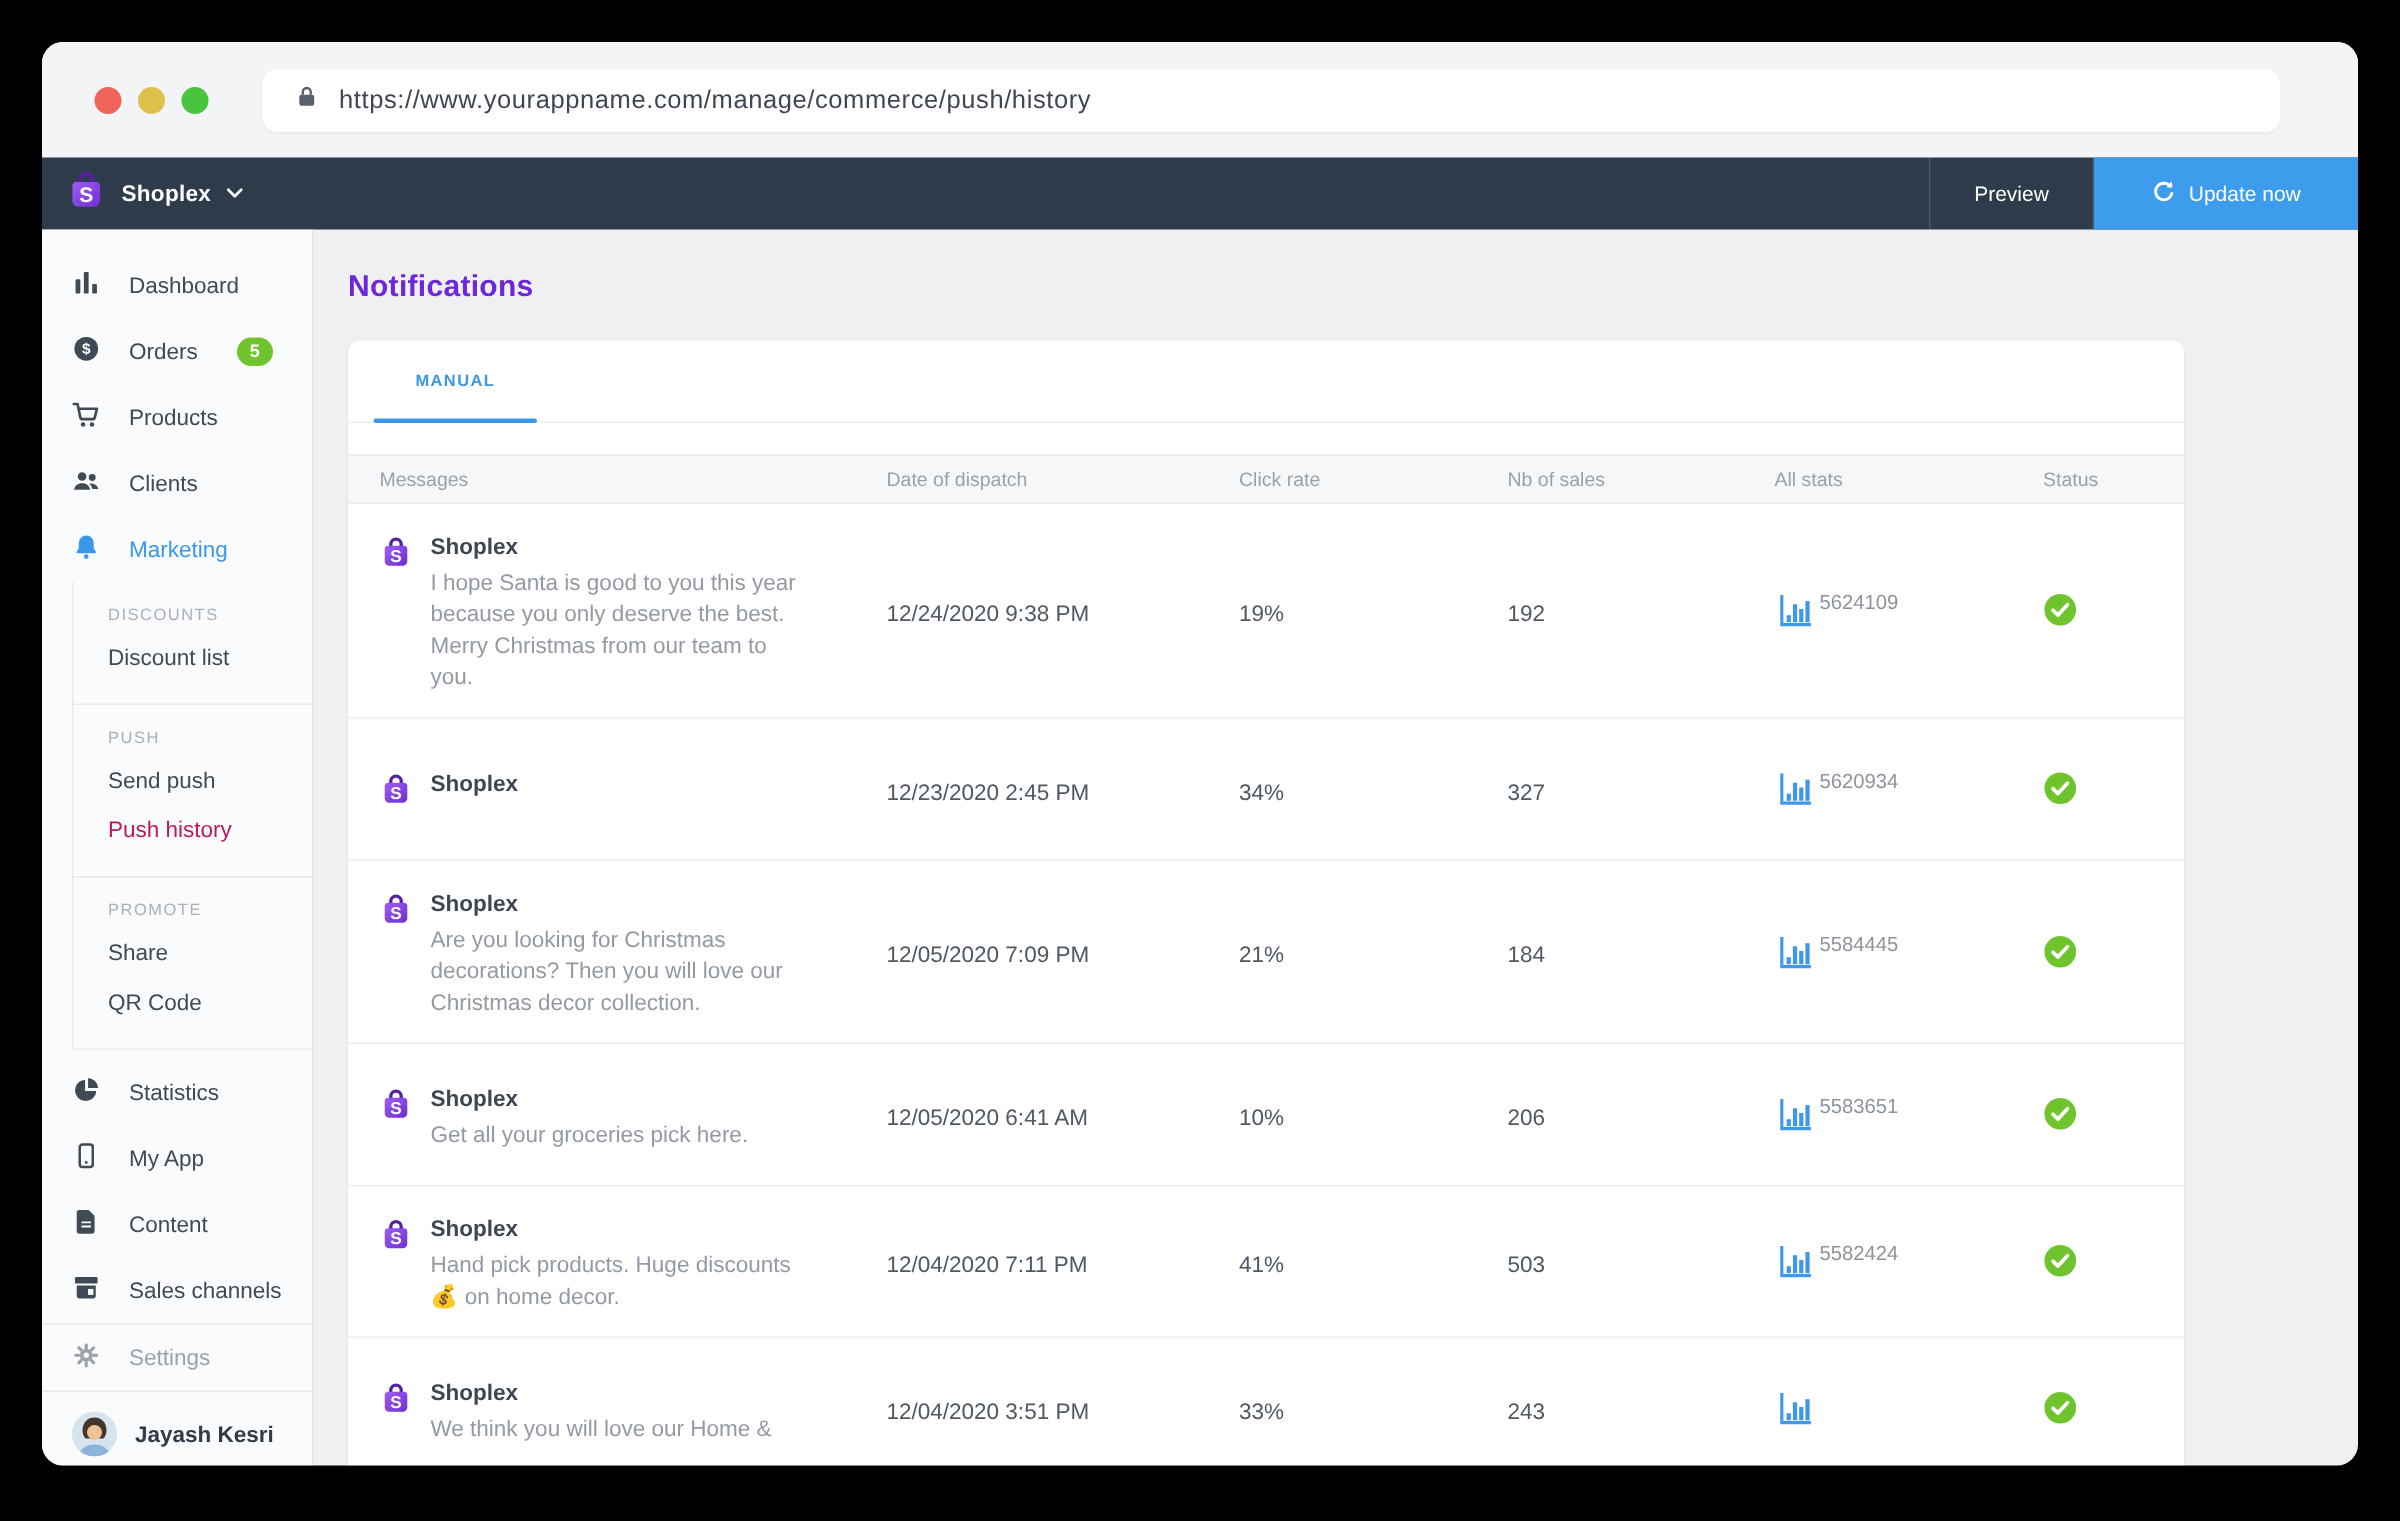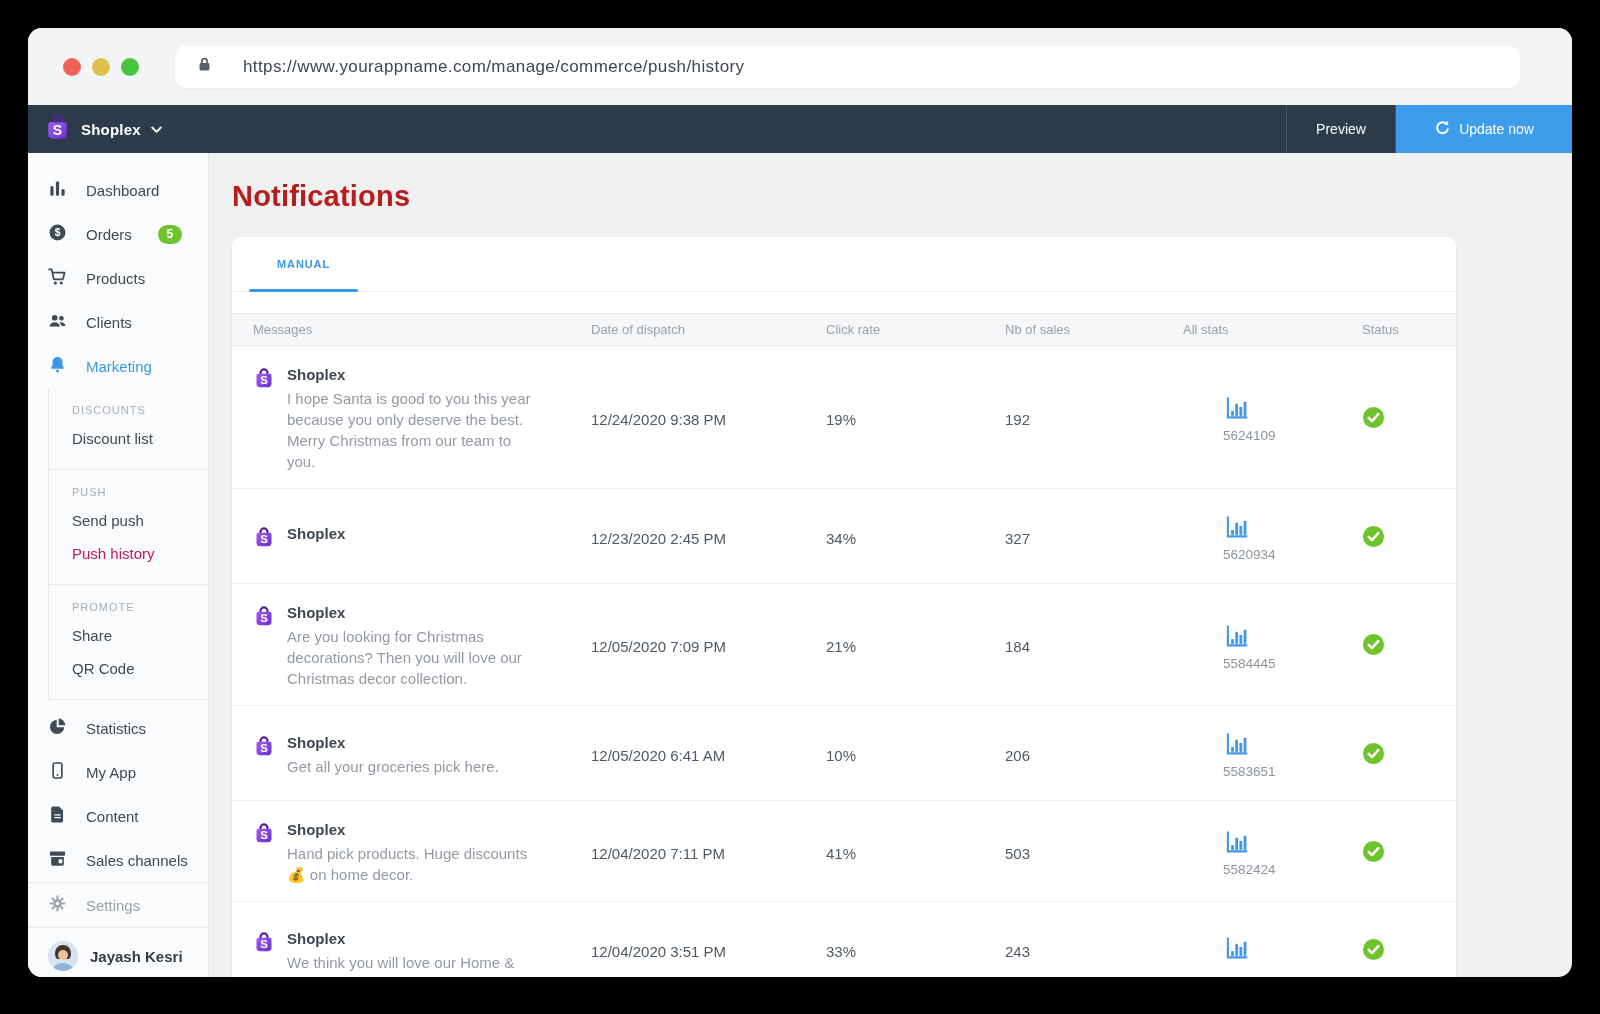--- a/index.html
+++ b/index.html
@@ -9,21 +9,21 @@
             border-radius:14px; overflow:hidden; background:#eef0f1; display:flex; flex-direction:column; }
 
   
   .chrome { height:77px; background:#f3f4f5; display:flex; align-items:center; flex:none; }
   .traffic { display:flex; gap:11px; padding-left:35px; }
   .light { width:18px; height:18px; border-radius:50%; }
   .light.red { background:#f0635a; }
   .light.yellow { background:#ddc14b; }
   .light.green { background:#48c43d; }
   .url-bar { flex:1; margin:0 52px 0 36px; height:42px; background:#fff; border-radius:10px;
-             display:flex; align-items:center; padding-left:21px; gap:30px;
+             display:flex; align-items:center; padding-left:21px; gap:13px;
              box-shadow:0 1px 2px rgba(0,0,0,0.04); }
   .url-text { font-size:17px; color:#3f4653; letter-spacing:.4px; }
 
   
   .navbar { height:48px; background:#2e3b4a; display:flex; align-items:stretch; flex:none; }
   .brand { display:flex; align-items:center; gap:10px; padding-left:16px; }
   .brand-name { color:#fff; font-size:15px; font-weight:bold; letter-spacing:.2px; }
   .nav-spacer { flex:1; }
   .btn-preview { width:110px; display:flex; align-items:center; justify-content:center;
                  color:#fff; font-size:14px; border-left:1px solid rgba(255,255,255,.14);
@@ -50,42 +50,42 @@
   .submenu-link.active { color:#be185d; }
   .side-divider { height:1px; background:#e7e9ea; margin-left:20px; }
   .side-divider.full { margin-left:0; }
   .side-item.muted .lbl { color:#9aa3ab; }
   .user-row { display:flex; align-items:center; gap:12px; padding:13px 0 0 20px; }
   .user-name { font-size:15px; font-weight:bold; color:#313c48; }
   .avatar { width:30px; height:30px; border-radius:50%; overflow:hidden; flex:none; background:#d7e4ef; }
 
   
   .main { flex:1; padding:27px 0 0 23px; overflow:hidden; }
-  .page-title { font-size:29px; font-weight:bold; color:#b91c1c; margin-bottom:24px; letter-spacing:.2px; }
+  .page-title { font-size:20px; font-weight:bold; color:#6d28d9; margin-bottom:24px; letter-spacing:.2px; }
   .card { width:1224px; background:#fff; border-radius:8px; box-shadow:0 1px 3px rgba(31,45,61,.06); height:760px; }
 
   .tabs { height:55px; display:flex; align-items:stretch; padding-left:17px; border-bottom:1px solid #edeff0; }
   .tab { padding:0 28px; display:flex; align-items:center; font-size:11px; font-weight:bold;
          letter-spacing:.9px; color:#98a0a8; position:relative; cursor:pointer; }
   .tab.active { color:#3b97e8; }
   .tab.active::after { content:""; position:absolute; left:0; right:0; bottom:-1px; height:3px;
                        background:#3b97e8; border-radius:2px; }
 
   .table-gap { height:21px; }
   .thead, .trow { display:grid; grid-template-columns:359px 235px 179px 178px 179px 1fr; }
   .thead { height:33px; align-items:center; background:#f6f7f8; border-top:1px solid #eaecee;
            border-bottom:1px solid #eaecee; font-size:13px; color:#9aa2a9; }
   .thead > div:first-child { padding-left:21px; }
 
   .trow { border-bottom:1px solid #edeef0; align-items:center; padding:20px 0 16px 0; min-height:95px; }
   .cell-msg { padding-left:21px; display:flex; gap:12px; align-items:flex-start; }
   .msg-name { font-size:15px; font-weight:bold; color:#3d4752; margin-bottom:5px; }
   .msg-text { font-size:15px; color:#939aa3; line-height:21px; max-width:256px; }
   .cell-val { font-size:15px; color:#4e5963; }
-  .cell-stats { display:flex; flex-direction:column; align-items:flex-start; gap:4px; cursor:pointer;margin-left:40px; }
+  .cell-stats { display:flex; flex-direction:row; align-items:flex-start; gap:4px; cursor:pointer; }
   .stats-id { font-size:13.5px; color:#8d949b; }
   .row-logo { flex:none; margin-top:1px; }
 </style>
 </head>
 <body>
 
 <svg width="0" height="0" style="position:absolute">
   <defs>
     <linearGradient id="bagGrad" x1="0" y1="0" x2="1" y2="1">
       <stop offset="0" stop-color="#a05df5"></stop>

